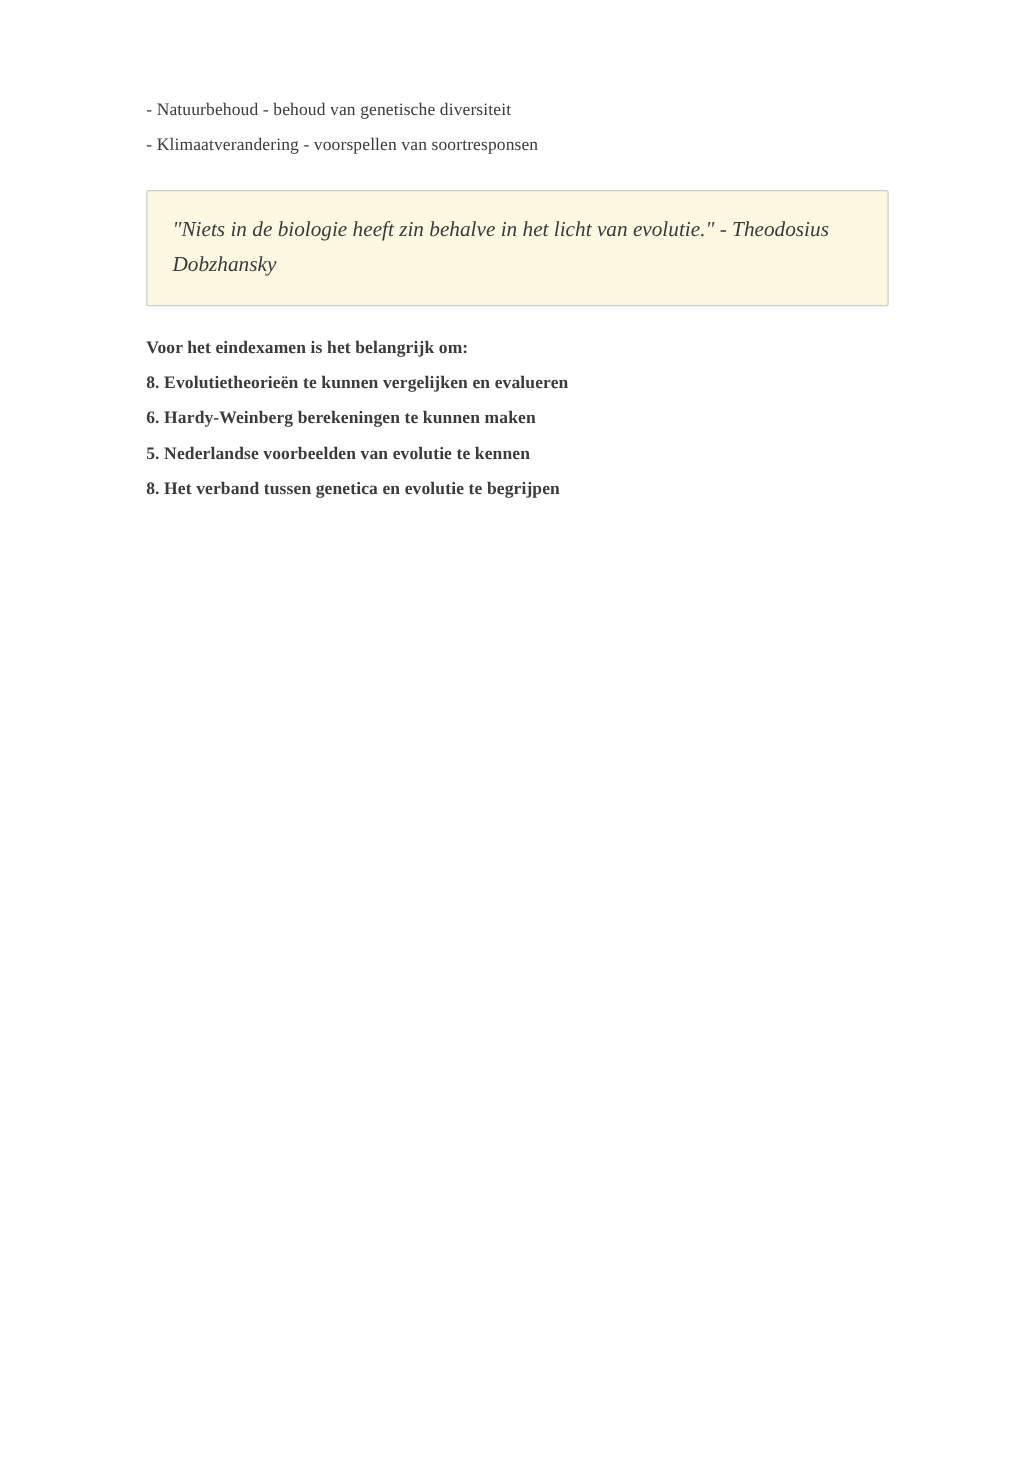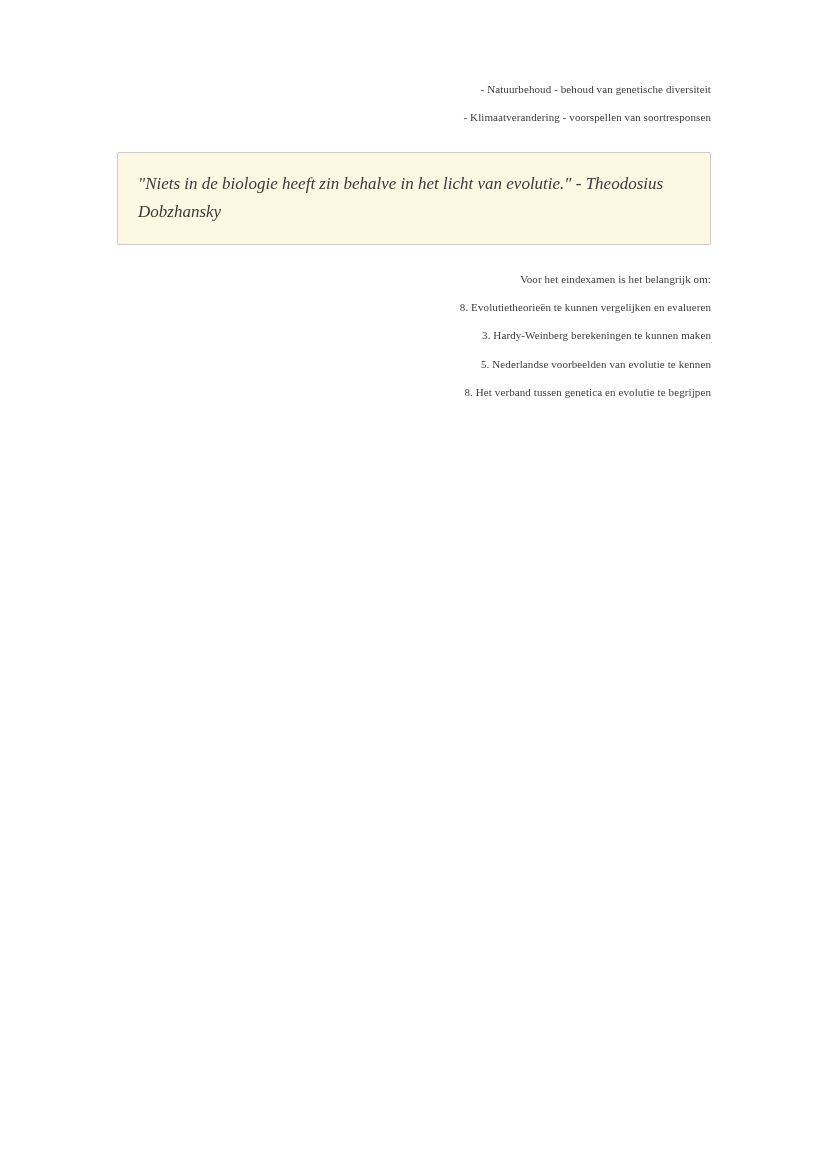--- a/index.html
+++ b/index.html
@@ -16,58 +16,57 @@
     color: #3b3b3b;
     overflow: hidden;
   }
   .page {
     width: 594px;
     margin: 0 auto;
     padding-top: 75px;
   }
   .line {
     margin: 0;
-    font-size: 11px;
+    font-size: 14px;
     line-height: 28.4px;
     letter-spacing: 0.1px;
-    text-align: right;
   }
   .quote-box {
     width: 594px;
     margin-top: 20px;
     margin-bottom: 20px;
     background: #fdf8e2;
     border: 1px solid #cccccc;
     border-radius: 2px;
     padding: 17px 20px;
   }
   .quote-text {
     margin: 0;
     font-size: 17px;
     line-height: 28.4px;
     font-style: italic;
     color: #3a3a3a;
   }
-  .goals p { margin: 0; }
+  .goals p { margin: 0; font-weight: bold; }
 </style>
 </head>
 <body>
 
 <div class="page">
 
   <div>
     <p class="line">- Natuurbehoud - behoud van genetische diversiteit</p>
     <p class="line">- Klimaatverandering - voorspellen van soortresponsen</p>
   </div>
 
   <div class="quote-box">
     <p class="quote-text">"Niets in de biologie heeft zin behalve in het licht van evolutie." - Theodosius Dobzhansky</p>
   </div>
 
   <div class="goals">
     <p class="line">Voor het eindexamen is het belangrijk om:</p>
     <p class="line">8. Evolutietheorieën te kunnen vergelijken en evalueren</p>
-    <p class="line">3. Hardy-Weinberg berekeningen te kunnen maken</p>
+    <p class="line">6. Hardy-Weinberg berekeningen te kunnen maken</p>
     <p class="line">5. Nederlandse voorbeelden van evolutie te kennen</p>
     <p class="line">8. Het verband tussen genetica en evolutie te begrijpen</p>
   </div>
 
 </div>
 
 </body></html>

